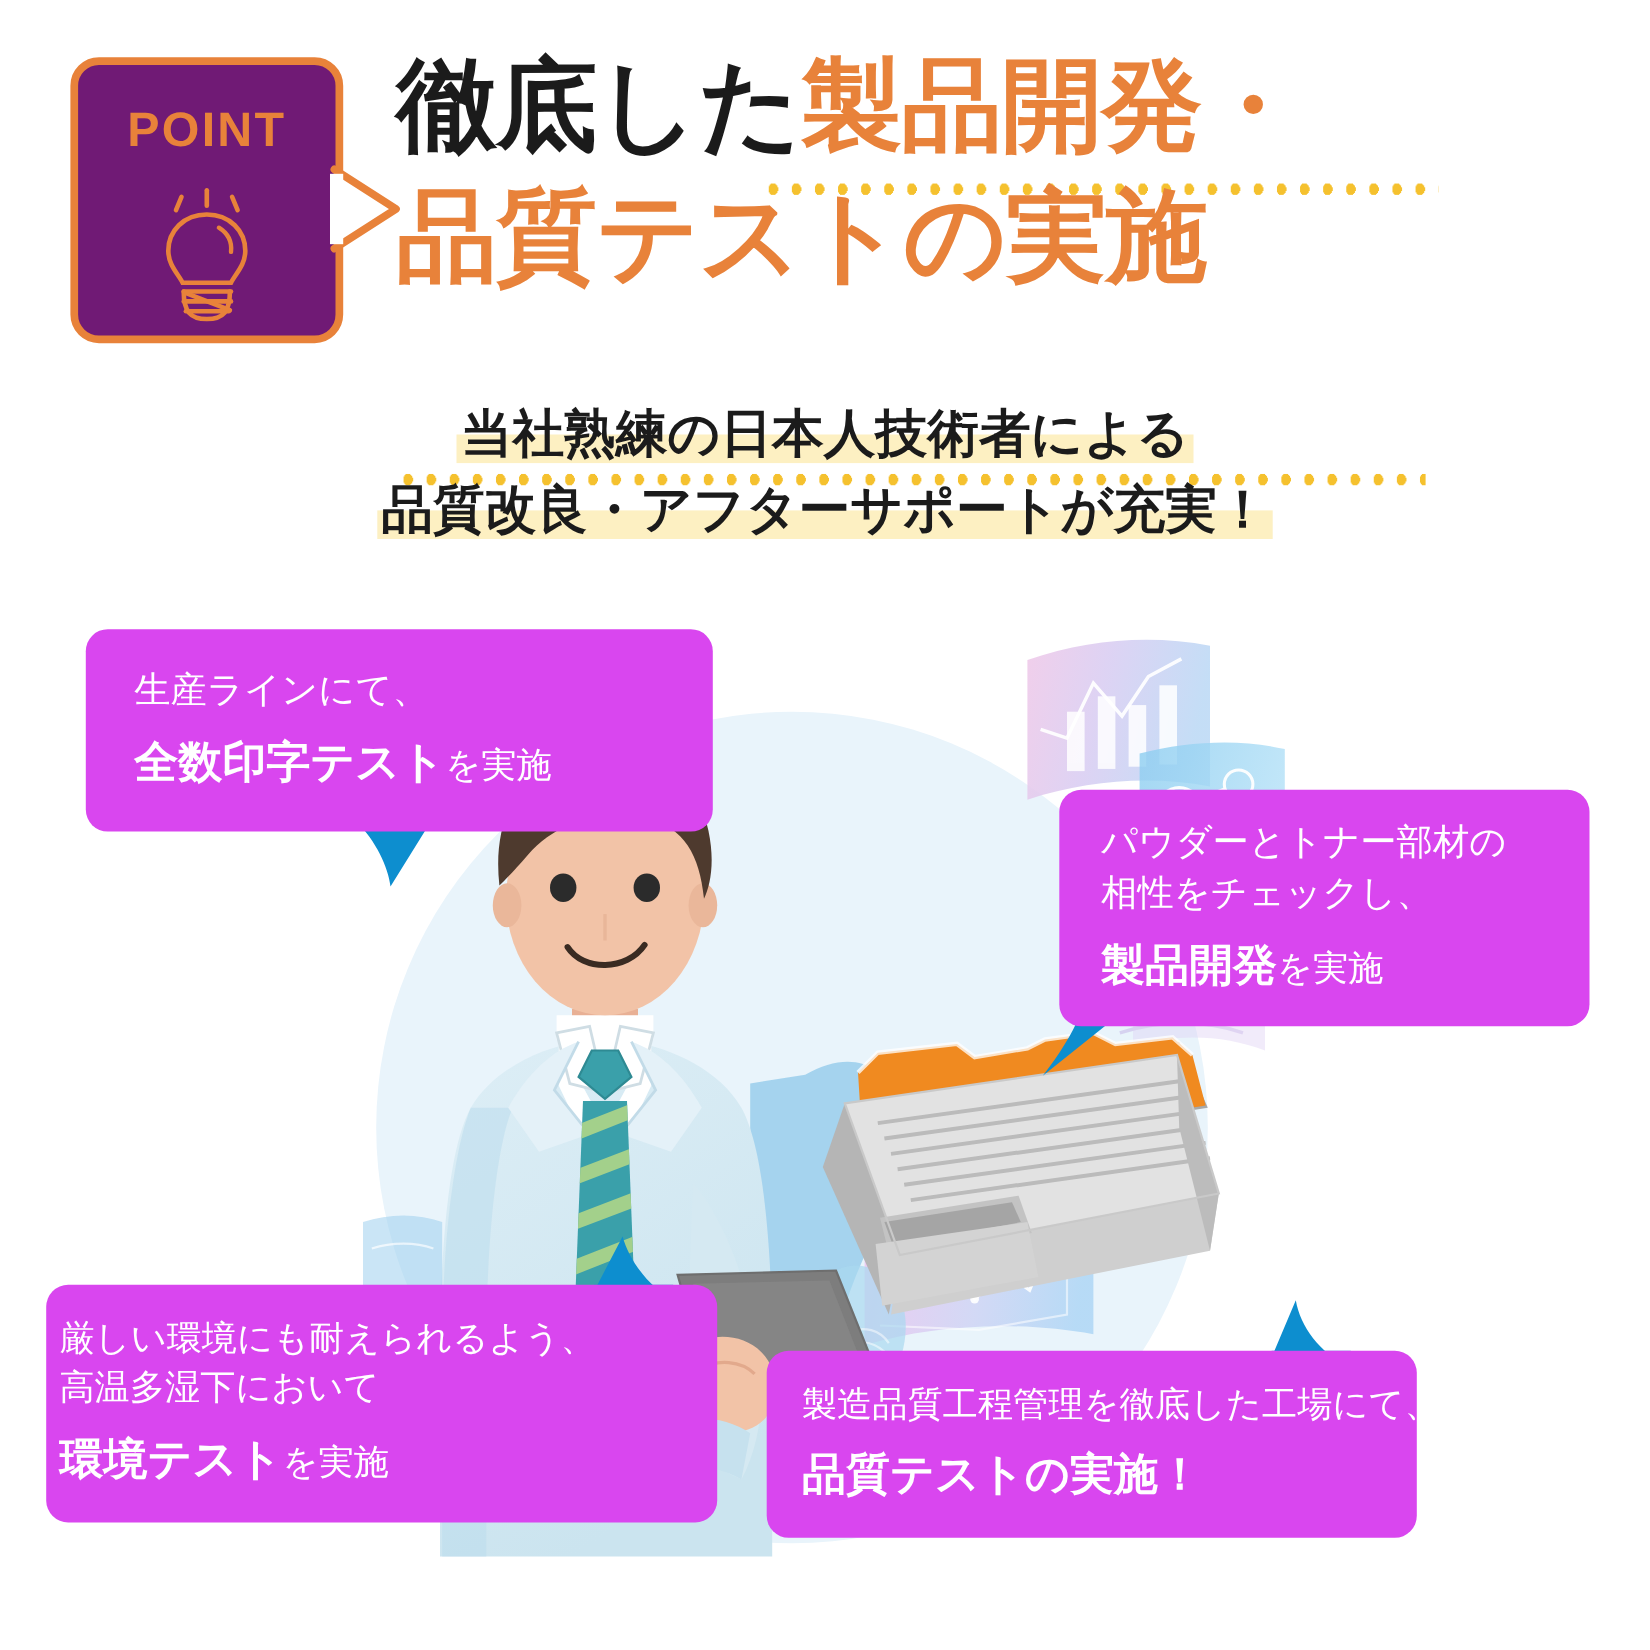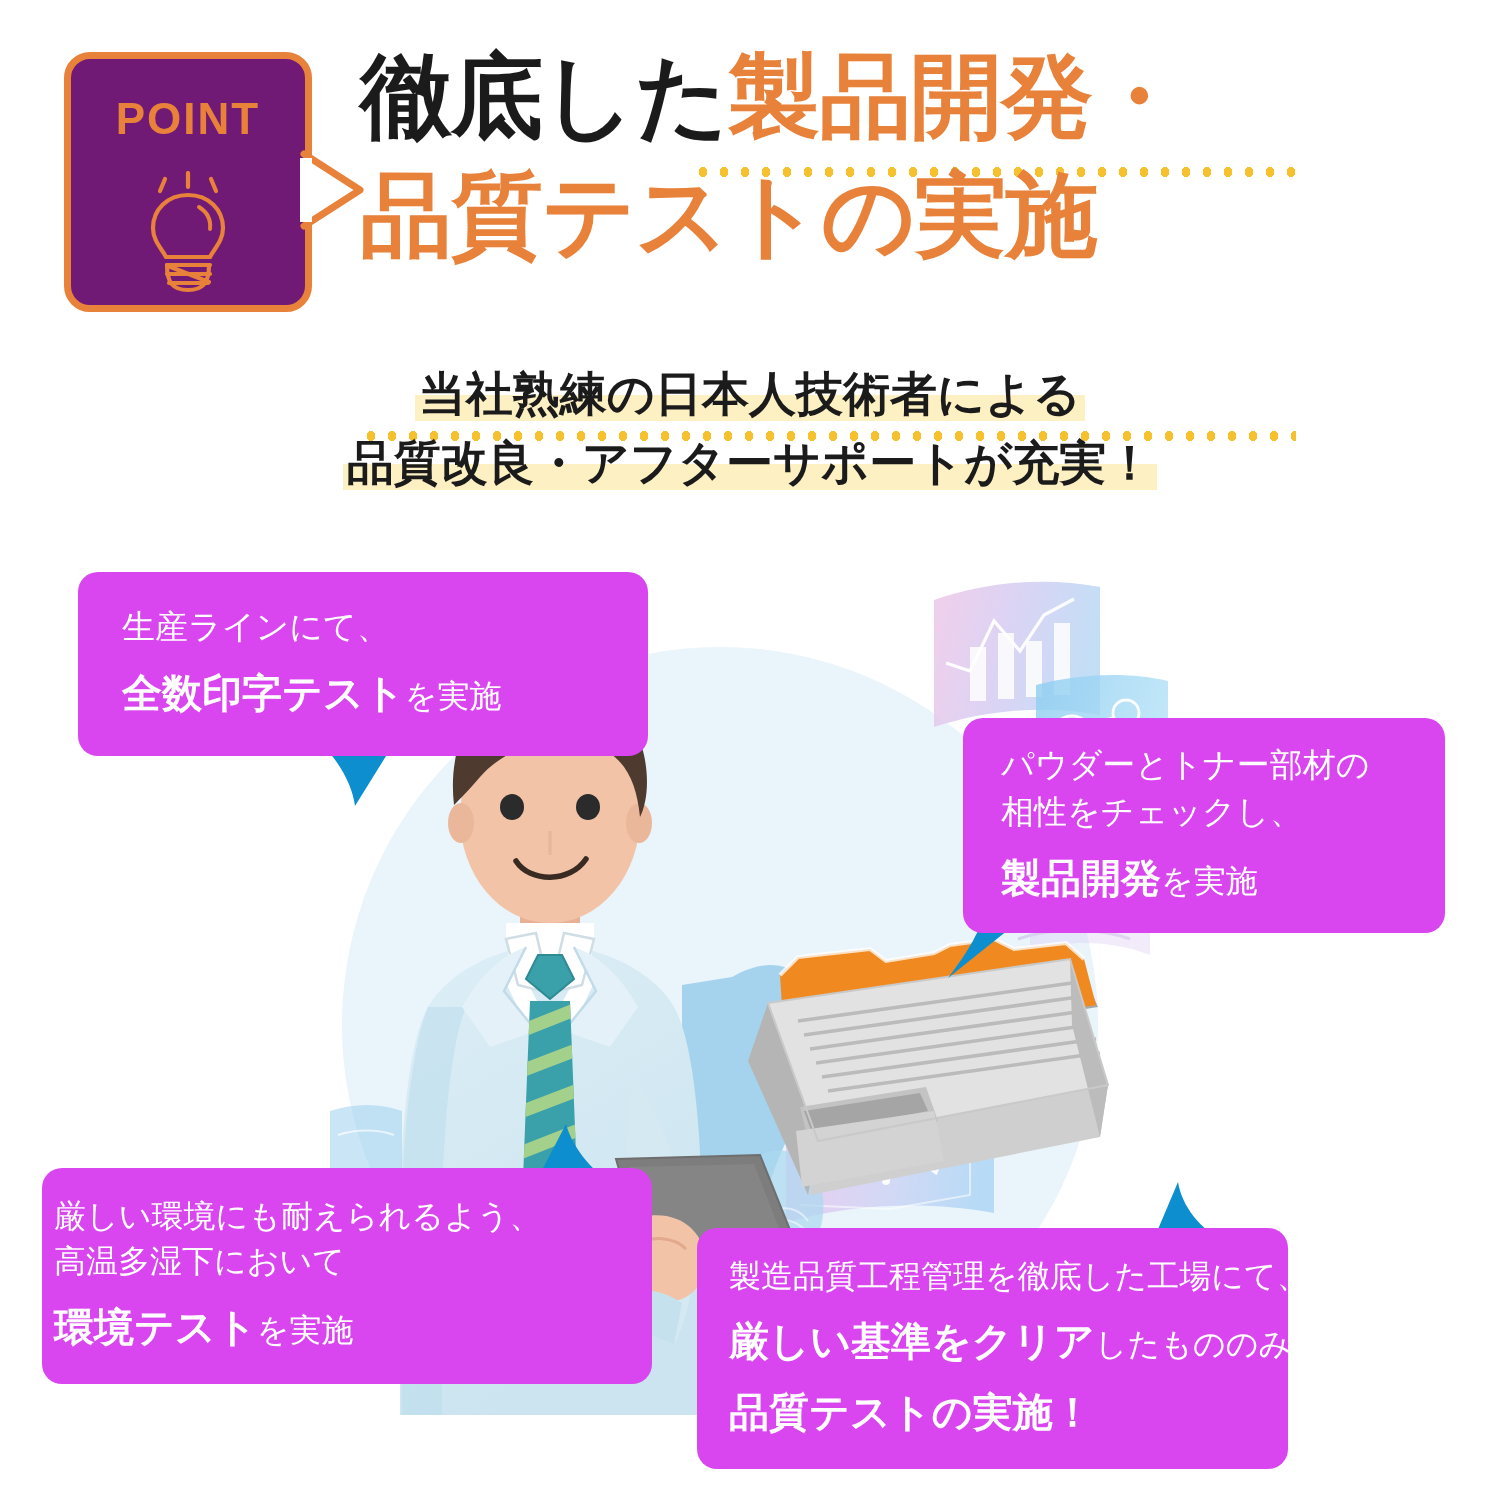--- a/index.html
+++ b/index.html
@@ -470,21 +470,20 @@
     </div>
   </div>
   <svg class="tail" id="tail-env" viewBox="0 0 72 58">
     <path d="M26 0 C32 22 50 46 72 58 L0 58 L0 50 Z" fill="#0d8ecf"></path>
     <rect x="0" y="44" width="72" height="14" fill="#0d8ecf"></rect>
   </svg>
 
   <div class="bubble" id="bubble-factory">
     <div class="btext">
       <span class="bl-reg">製造品質工程管理を徹底した工場にて、</span>
-      <span class="bl-big"><span>厳しい基準をクリア</span><span class="small">したもののみ</span></span>
       <span class="bl-big">品質テストの実施！</span>
     </div>
   </div>
   <svg class="tail" id="tail-factory" viewBox="0 0 72 60">
     <path d="M22 0 C26 24 44 48 70 60 L0 60 L0 52 Z" fill="#0d8ecf"></path>
     <rect x="0" y="46" width="72" height="14" fill="#0d8ecf"></rect>
   </svg>
 
 </div>
 

